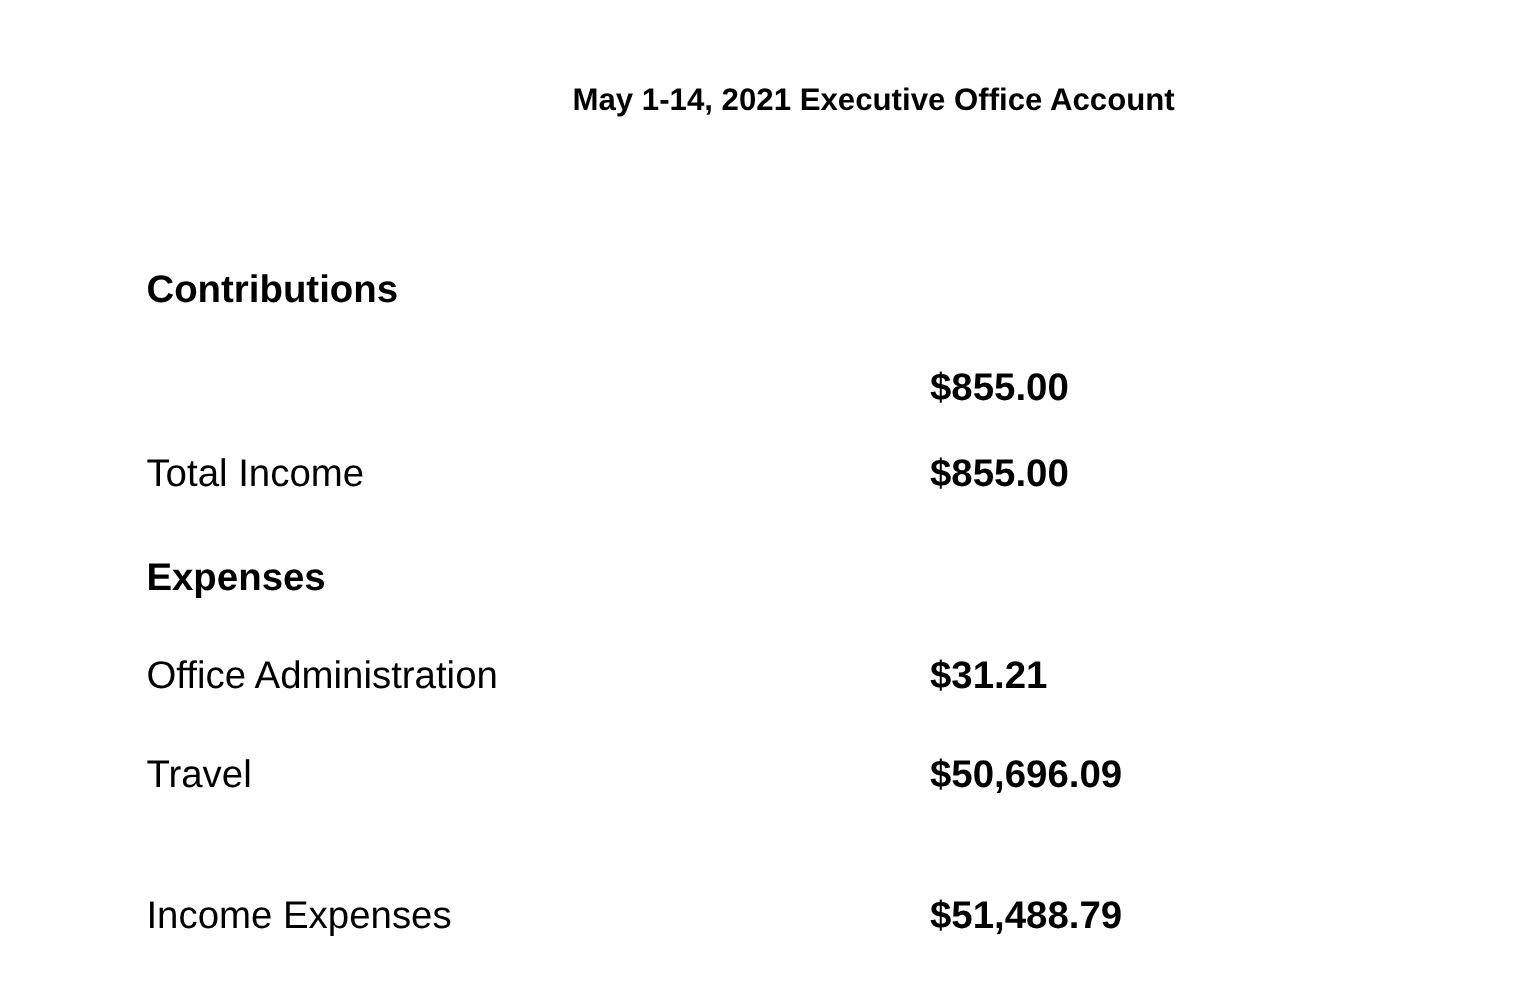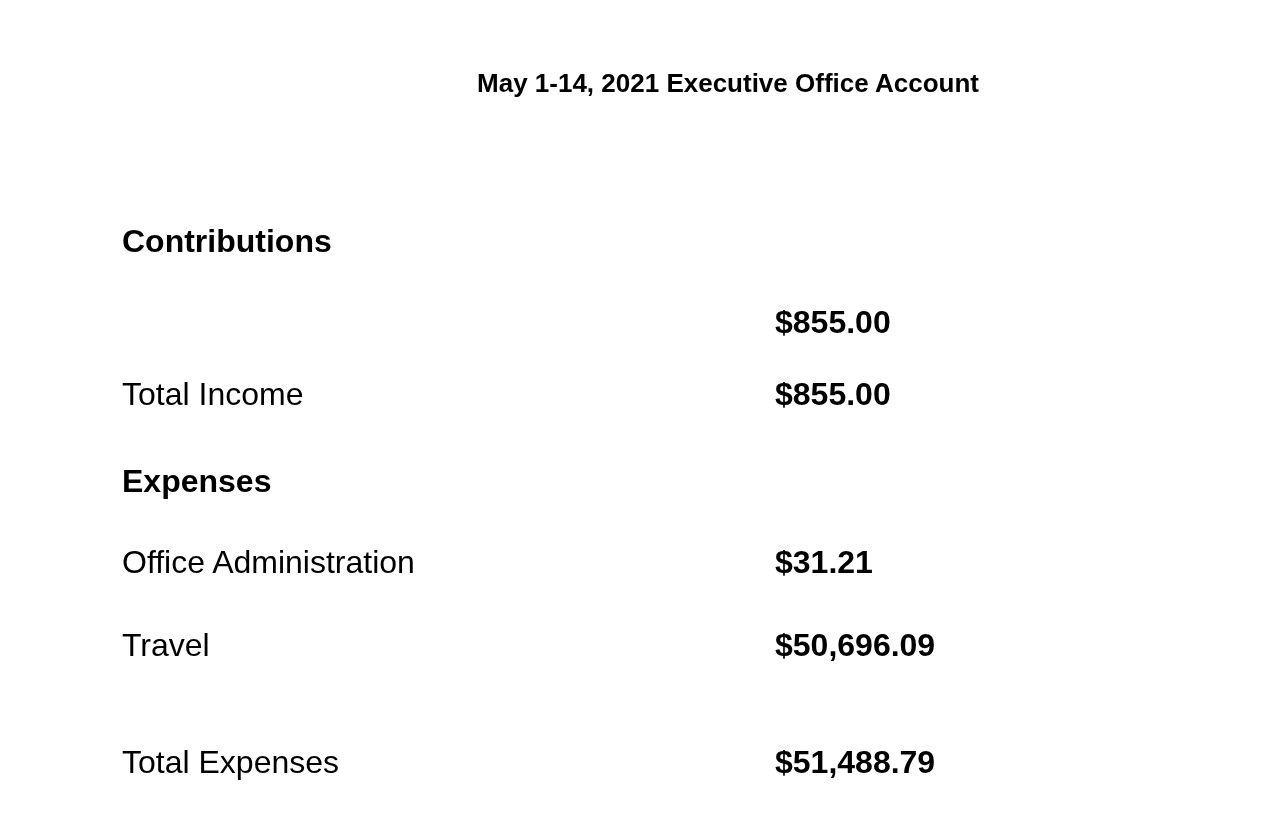--- a/index.html
+++ b/index.html
@@ -87,17 +87,17 @@
     <span class="label">Office Administration</span>
     <span class="amount">$31.21</span>
   </div>
 
   <div class="row r-expense-1">
     <span class="label">Travel</span>
     <span class="amount">$50,696.09</span>
   </div>
 
   <div class="row r-expense-total">
-    <span class="label">Total Expenses</span>
+    <span class="label">Income Expenses</span>
     <span class="amount">$51,488.79</span>
   </div>
 
 </div>
 
 </body></html>

